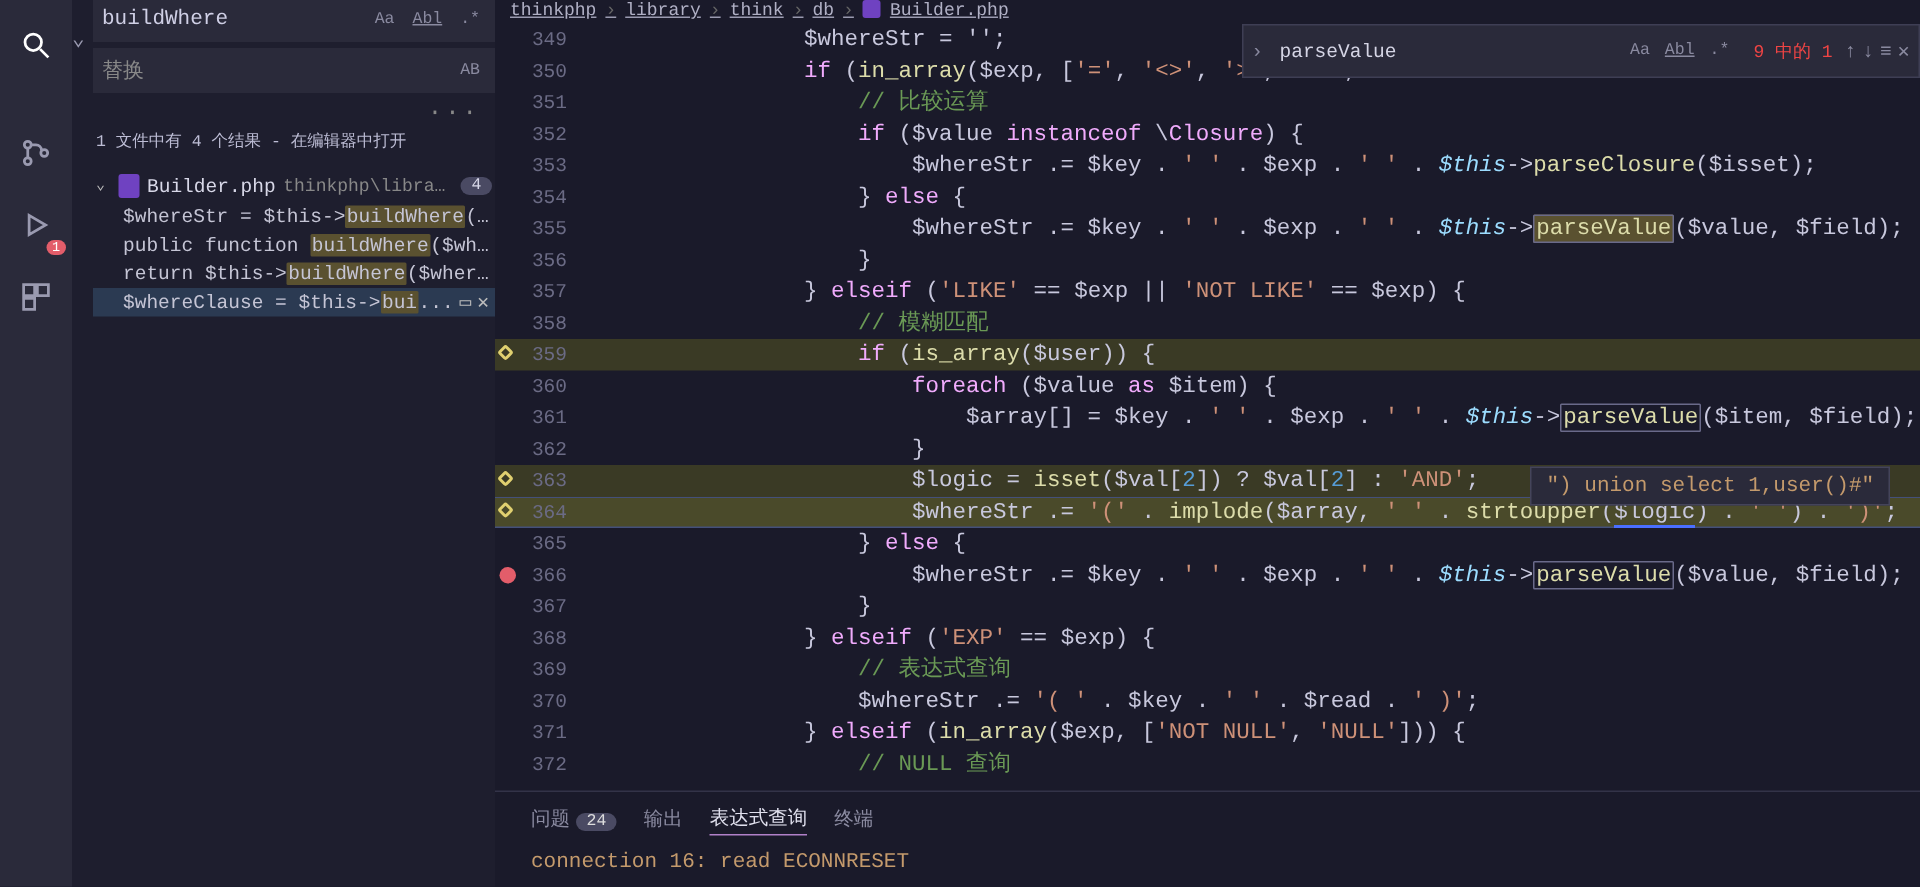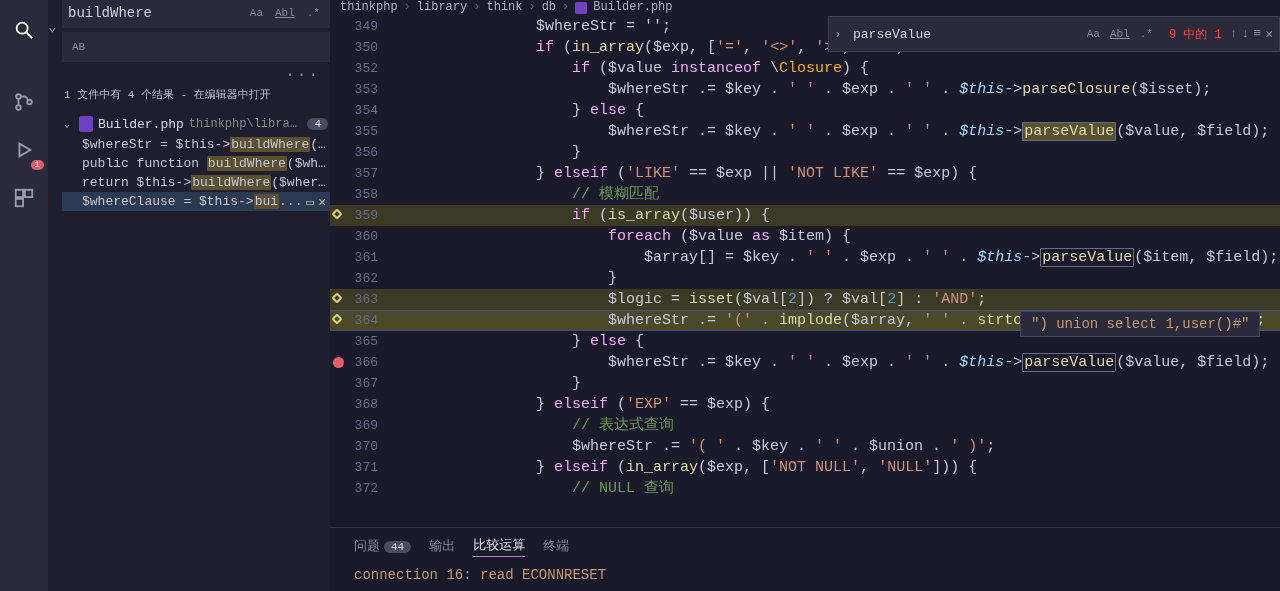--- a/index.html
+++ b/index.html
@@ -56,21 +56,21 @@
   .result-line .row-icons { position:absolute; right:4px; top:2px; display:none; gap:4px; color:#bbb;}
   .result-line.active .row-icons { display:flex; }
 
   
   .editor {
     position:absolute; left:330px; right:0; top:0; bottom:0;
     background:#1a1a2a;
   }
   .breadcrumb {
     height:14px; padding:0 10px; color:#9a9ab0; font-size:12px;
-    display:flex; align-items:flex-end; gap:6px;
+    display:flex; align-items:flex-start; gap:6px;text-decoration:underline;
   }
   .breadcrumb .bc-item { color:#b0b0c5; }
   .breadcrumb .bc-sep { color:#666; }
   .breadcrumb .bc-icon-php { width:12px; height:12px; background:#6f42c1; border-radius:2px; }
   .find-widget {
     position:absolute; right:0; top:16px; width:452px; height:36px;
     background:#2a2a3a; border:1px solid #3e3e54; display:flex; align-items:center;
     z-index:5;
   }
   .find-widget .fw-expand { width:18px; display:flex; align-items:center; justify-content:center; color:#8a8aa0; cursor:pointer;}
@@ -89,21 +89,21 @@
   .gutter-marks { width:18px; position:relative; }
   .bp { position:absolute; left:3px; top:5px; width:11px; height:11px; background:#e35d6a; border-radius:50%;}
   .bp.outline { background:transparent; border:2px solid #e0d070; border-radius:2px; transform:rotate(45deg); width:8px; height:8px; top:5px;}
   .linenum { width:44px; text-align:right; color:#6b6b85; padding-right:14px; font-size:13px;}
   .code { color:#c8c8dd; font-size:15px; }
   .line.hl-line { background:#3a3a25; }
   .line.cur-line { background:#4a4a2a; box-shadow: inset 0 -1px 0 #44507a, inset 0 1px 0 #44507a; }
   .tok-key { color:#f0abfc;}
   .tok-fn  { color:#dcdcaa;}
   .tok-str { color:#ce9178;}
-  .tok-cls { color:#eab308;}
+  .tok-cls { color:#f0abfc;}
   .tok-cmt { color:#6a9955;}
   .tok-this{ color:#9cdcfe; font-style:italic;}
   .tok-em  { color:#569cd6; }
   .match-box { border:1px solid #6a6a8a; padding:0 1px; border-radius:1px;}
   .match-box.active { background:#5a5130; }
 
   .inline-tip {
     position:absolute; background:#2a2a3a; border:1px solid #44445a;
     color:#c49a6c; padding:4px 10px; font-size:14px; z-index:4;
     left:690px; top:295px;
@@ -162,20 +162,21 @@
   <div class="search-box">
     <span class="search-text">buildWhere</span>
     <div class="box-icons">
       <span>Aa</span>
       <span style="text-decoration:underline;">Abl</span>
       <span>.*</span>
     </div>
   </div>
   <div style="position:relative;">
     <div class="replace-box">
+      <span class="search-text" style="color:#888;">替换</span>
       <div class="box-icons">
         <span>AB</span>
       </div>
     </div>
     <div class="replace-btn">
       <svg width="16" height="16" viewBox="0 0 24 24" fill="none" stroke="currentColor" stroke-width="2">
           <rect x="3" y="7" width="10" height="10"></rect>
           <path d="M9 3h10v10"></path>
         </svg>
     </div>
@@ -233,20 +234,21 @@
       <span>✕</span>
     </div>
   </div>
 
   <div class="code-area">
 
     <div class="line"><span class="gutter-marks"></span><span class="linenum">349</span><span class="code">                $whereStr = '';</span></div>
 
     <div class="line"><span class="gutter-marks"></span><span class="linenum">350</span><span class="code"><span>                </span><span class="tok-key">if</span><span> (</span><span class="tok-fn">in_array</span><span>($exp, [</span><span class="tok-str">'='</span><span>, </span><span class="tok-str">'&lt;&gt;'</span><span>, </span><span class="tok-str">'&gt;'</span><span>, </span><span class="tok-str">'&gt;='</span><span>,</span></span></div>
 
+    <div class="line"><span class="gutter-marks"></span><span class="linenum">351</span><span class="code tok-cmt">                    // 比较运算</span></div>
 
     <div class="line"><span class="gutter-marks"></span><span class="linenum">352</span><span class="code"><span>                    </span><span class="tok-key">if</span><span> ($value </span><span class="tok-key">instanceof</span><span> \</span><span class="tok-cls">Closure</span><span>) {</span></span></div>
 
     <div class="line"><span class="gutter-marks"></span><span class="linenum">353</span><span class="code"><span>                        $whereStr .= $key . </span><span class="tok-str">' '</span><span> . $exp . </span><span class="tok-str">' '</span><span> . </span><span class="tok-this">$this</span><span>-&gt;</span><span class="tok-fn">parseClosure</span><span>($isset);</span></span></div>
 
     <div class="line"><span class="gutter-marks"></span><span class="linenum">354</span><span class="code"><span>                    } </span><span class="tok-key">else</span><span> {</span></span></div>
 
     <div class="line"><span class="gutter-marks"></span><span class="linenum">355</span><span class="code"><span>                        $whereStr .= $key . </span><span class="tok-str">' '</span><span> . $exp . </span><span class="tok-str">' '</span><span> . </span><span class="tok-this">$this</span><span>-&gt;</span><span class="tok-fn match-box active">parseValue</span><span>($value, $field);</span></span></div>
 
     <div class="line"><span class="gutter-marks"></span><span class="linenum">356</span><span class="code">                    }</span></div>
@@ -270,31 +272,31 @@
     <div class="line"><span class="gutter-marks"></span><span class="linenum">365</span><span class="code"><span>                    } </span><span class="tok-key">else</span><span> {</span></span></div>
 
     <div class="line"><span class="gutter-marks"><span class="bp"></span></span><span class="linenum">366</span><span class="code"><span>                        $whereStr .= $key . </span><span class="tok-str">' '</span><span> . $exp . </span><span class="tok-str">' '</span><span> . </span><span class="tok-this">$this</span><span>-&gt;</span><span class="tok-fn match-box">parseValue</span><span>($value, $field);</span></span></div>
 
     <div class="line"><span class="gutter-marks"></span><span class="linenum">367</span><span class="code">                    }</span></div>
 
     <div class="line"><span class="gutter-marks"></span><span class="linenum">368</span><span class="code"><span>                } </span><span class="tok-key">elseif</span><span> (</span><span class="tok-str">'EXP'</span><span> == $exp) {</span></span></div>
 
     <div class="line"><span class="gutter-marks"></span><span class="linenum">369</span><span class="code tok-cmt">                    // 表达式查询</span></div>
 
-    <div class="line"><span class="gutter-marks"></span><span class="linenum">370</span><span class="code"><span>                    $whereStr .= </span><span class="tok-str">'( '</span><span> . $key . </span><span class="tok-str">' '</span><span> . $union . </span><span class="tok-str">' )'</span><span>;</span></span></div>
+    <div class="line"><span class="gutter-marks"></span><span class="linenum">370</span><span class="code"><span>                    $whereStr .= </span><span class="tok-str">'( '</span><span> . $key . </span><span class="tok-str">' '</span><span> . $read . </span><span class="tok-str">' )'</span><span>;</span></span></div>
 
     <div class="line"><span class="gutter-marks"></span><span class="linenum">371</span><span class="code"><span>                } </span><span class="tok-key">elseif</span><span> (</span><span class="tok-fn">in_array</span><span>($exp, [</span><span class="tok-str">'NOT NULL'</span><span>, </span><span class="tok-str">'NULL'</span><span>])) {</span></span></div>
 
     <div class="line"><span class="gutter-marks"></span><span class="linenum">372</span><span class="code tok-cmt">                    // NULL 查询</span></div>
 
     <div class="inline-tip">") union select 1,user()#"</div>
   </div>
 
   <div class="panel">
     <div class="panel-tabs">
-      <span class="ptab"><span>问题</span><span class="pbadge">44</span></span>
+      <span class="ptab"><span>问题</span><span class="pbadge">24</span></span>
       <span class="ptab">输出</span>
-      <span class="ptab active">比较运算</span>
+      <span class="ptab active">表达式查询</span>
       <span class="ptab">终端</span>
     </div>
     <div class="panel-out">connection 16: read ECONNRESET</div>
   </div>
 </div>
 
 </body></html>

